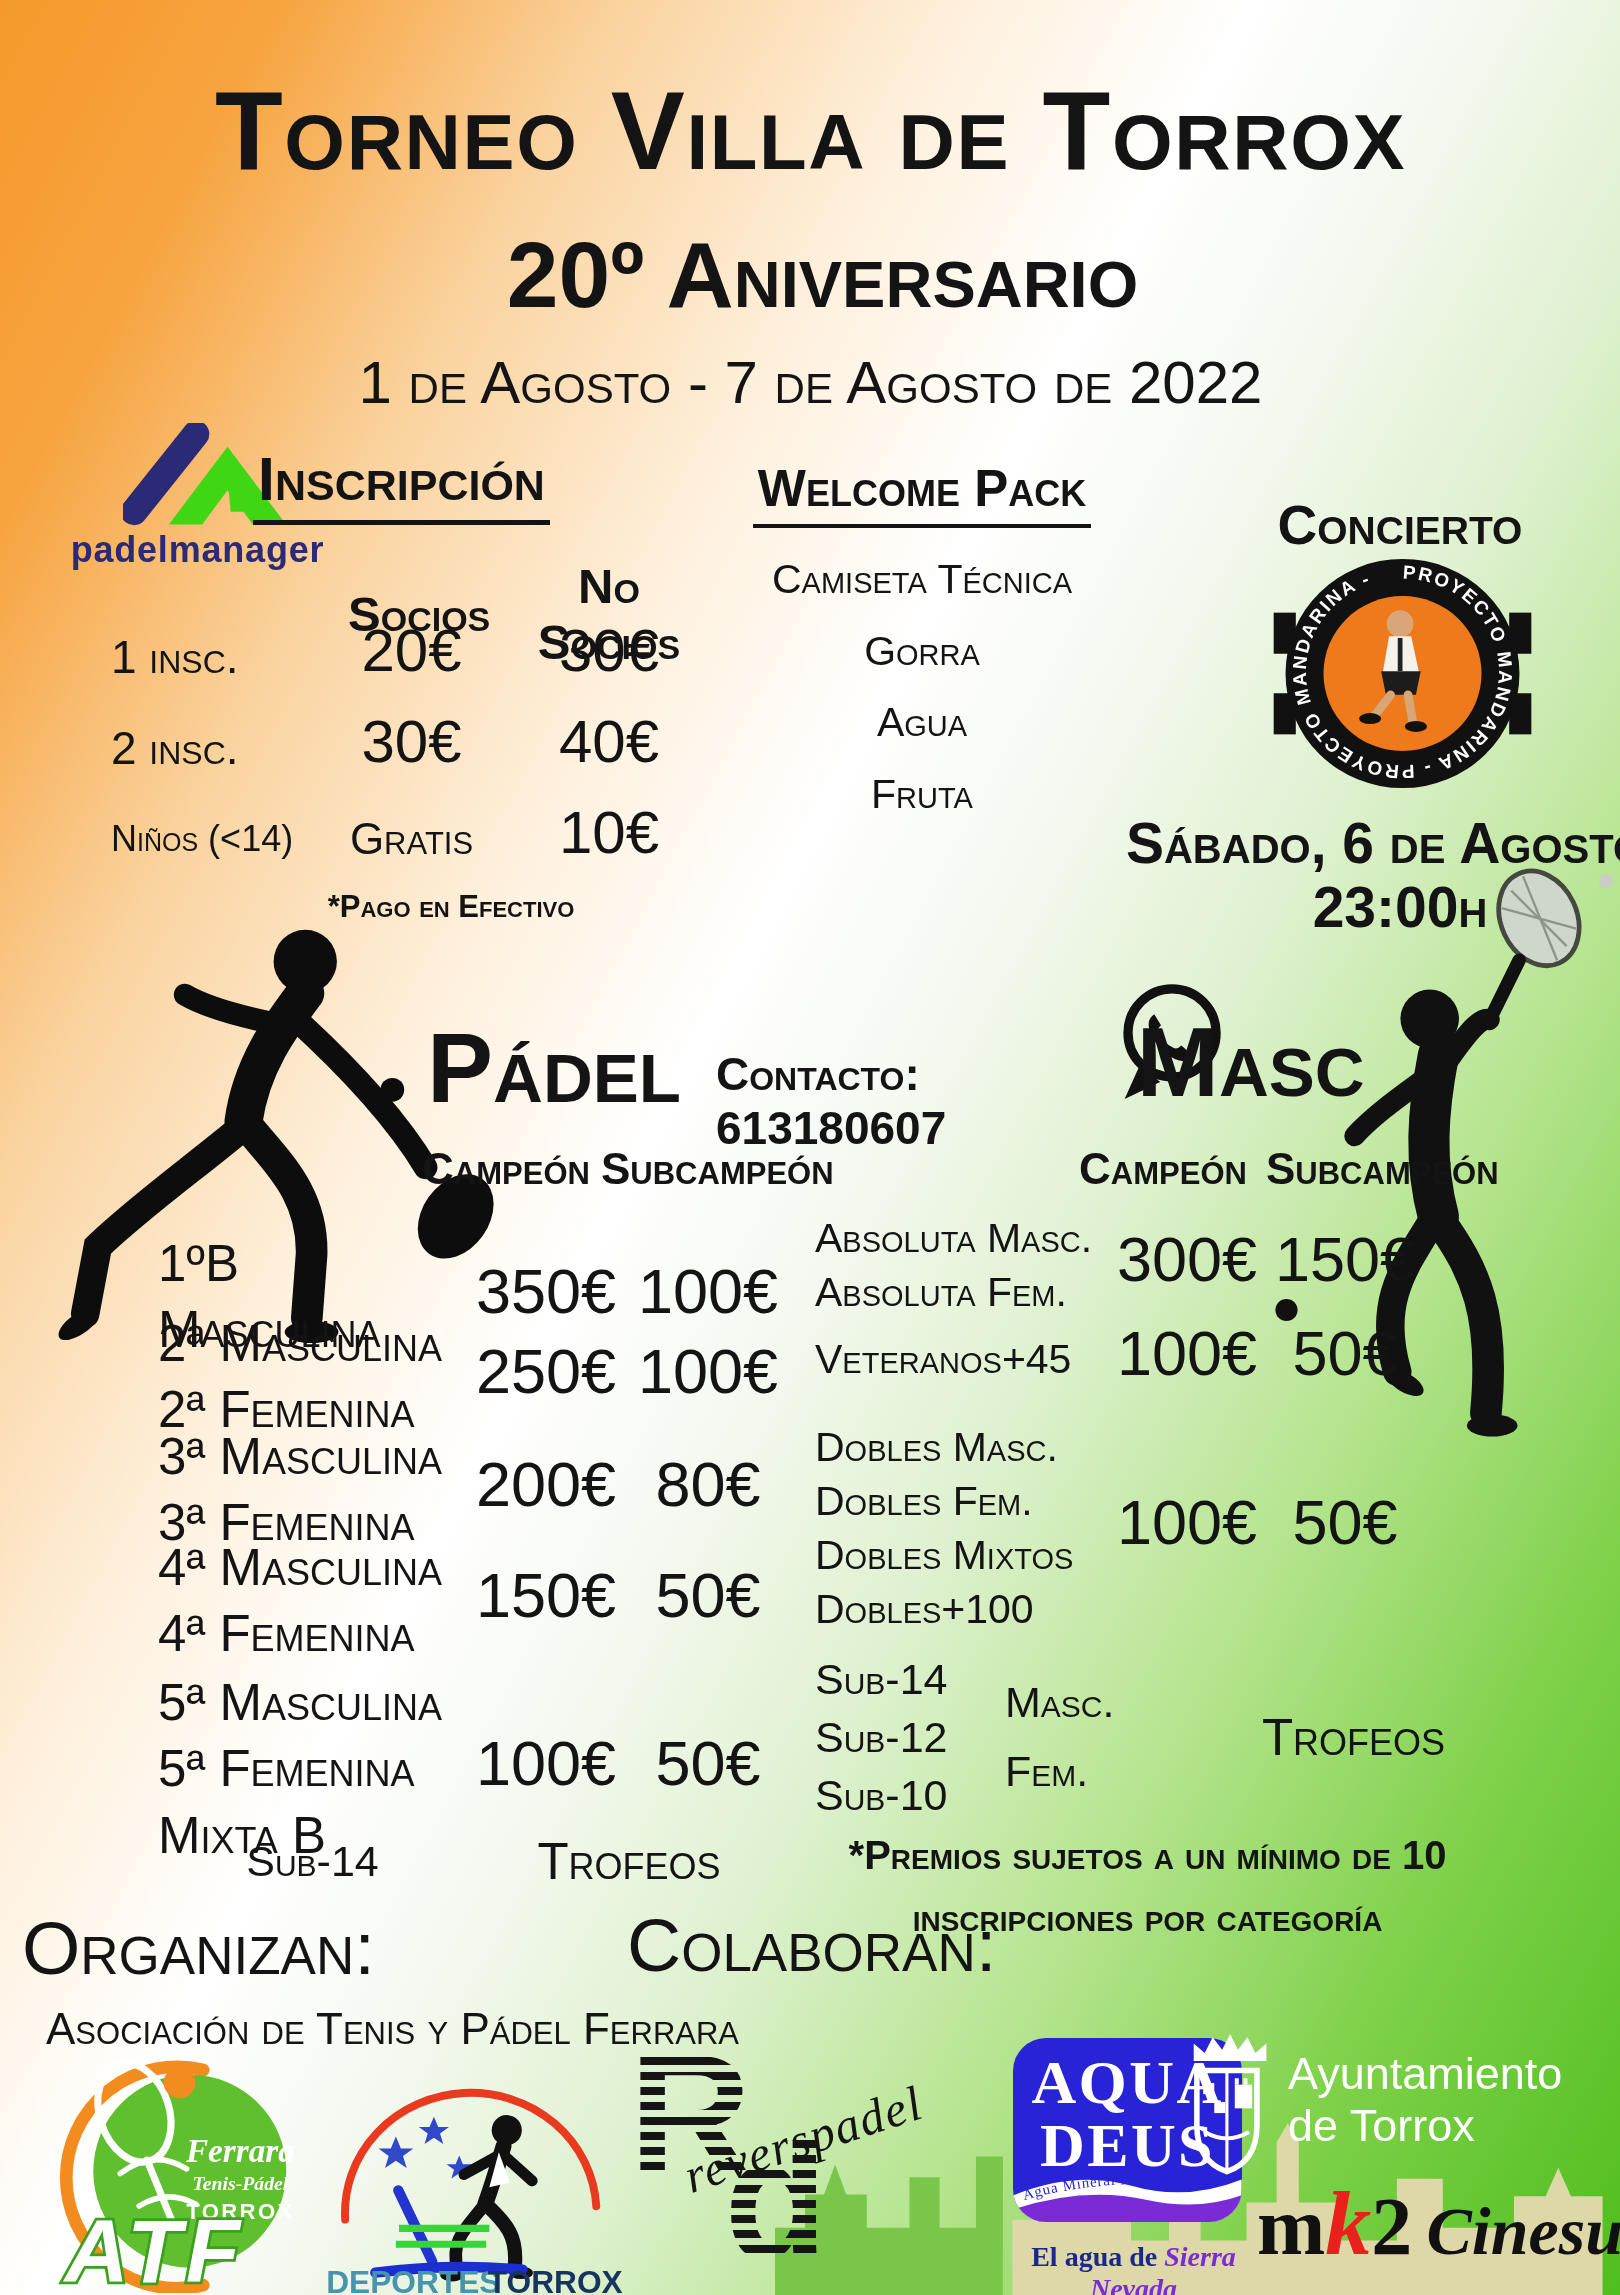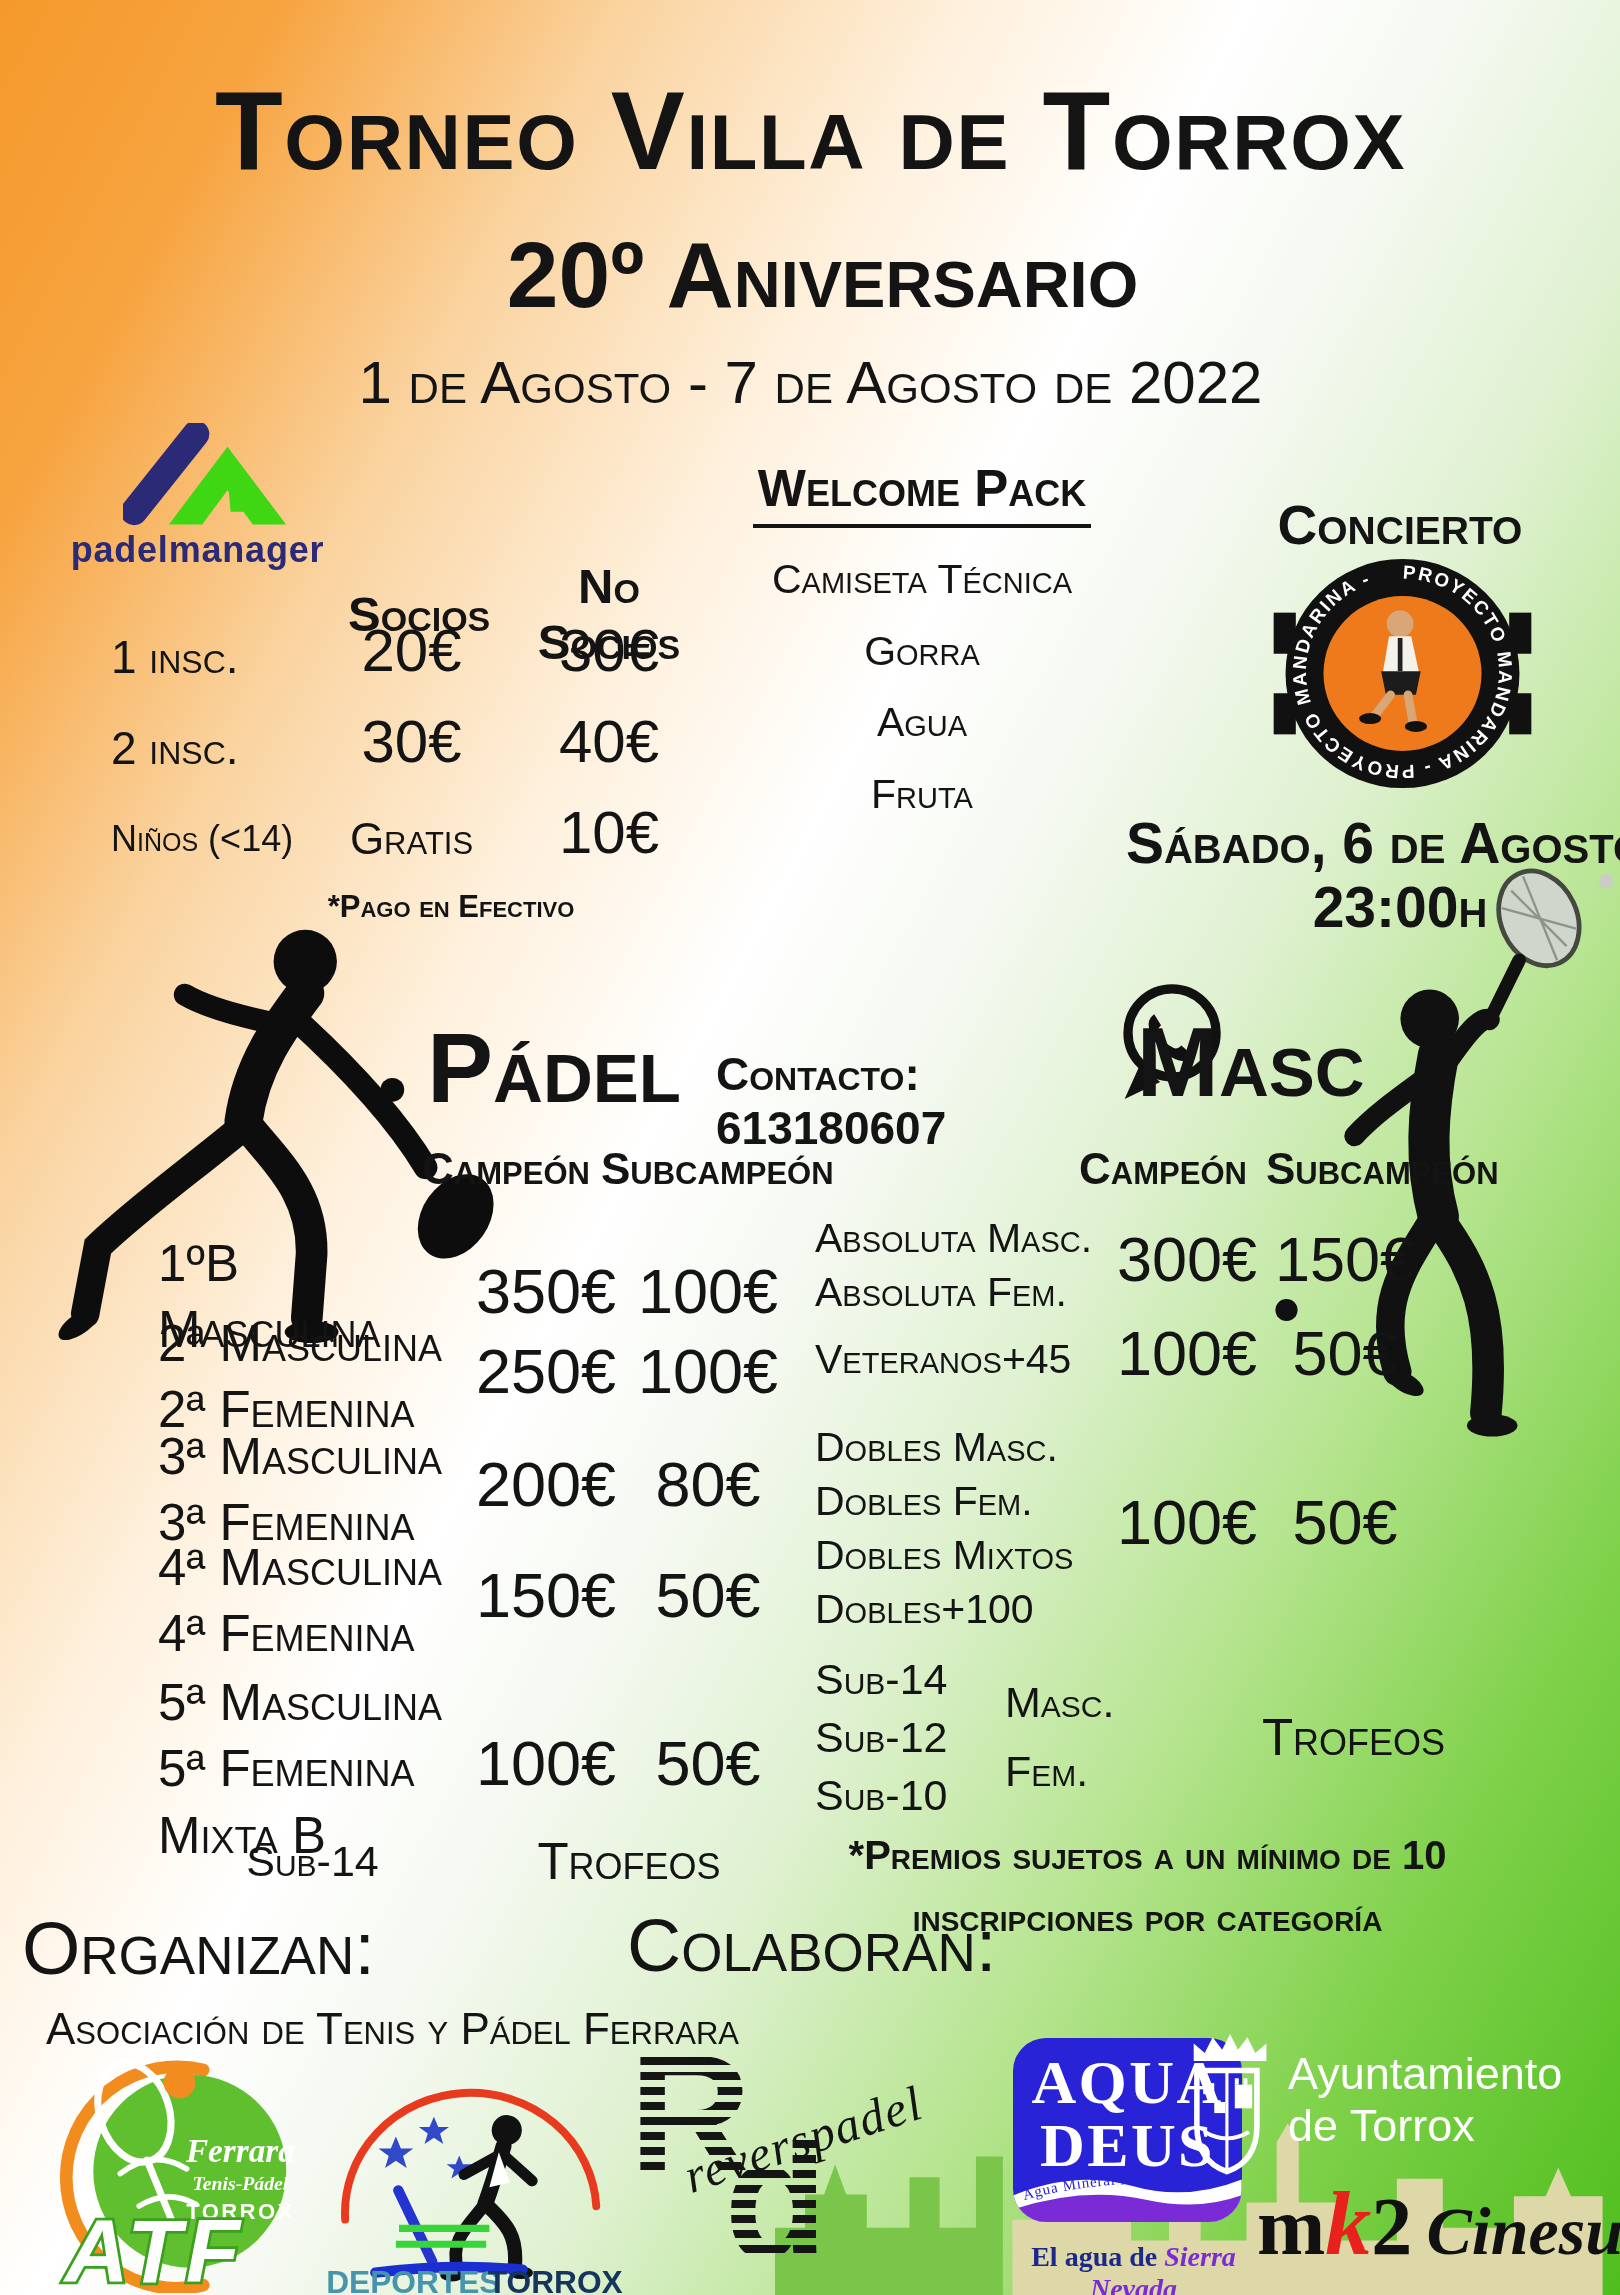--- a/index.html
+++ b/index.html
@@ -75,20 +75,21 @@
   <div class="abs sc ctr subtitle" style="left:0;top:210px;width:1621px;">20º Aniversario</div>
   <div class="abs sc ctr dates" style="left:0;top:336px;width:1621px;">1 de Agosto - 7 de Agosto de 2022</div>
 
   <svg class="abs" style="left:123px;top:423px;" width="190" height="103" viewBox="0 0 240 130">
     <path d="M14,112 L92,14" stroke="#2B2A77" stroke-width="34" stroke-linecap="round" fill="none"></path>
     <path d="M58,128 L132,30 L206,128 h-42 l-32,-43 -32,43 z" fill="#3FD614"></path>
     <path d="M132,68 L166,112 h-30 z" fill="#3FD614"></path>
   </svg>
   <div class="abs ctr pm-text" style="left:55px;top:529px;width:285px;">padelmanager</div>
 
+  <div class="abs sc sec-head" style="left:253px;top:431px;"><span class="h-underline">Inscripción</span></div>
 
   <div class="abs irow" style="left:111px;top:546px;">
     <div class="ilabel"></div>
     <div class="icolA sc ihead">Socios</div>
     <div class="icolB sc ihead">No Socios</div>
   </div>
   <div class="abs irow" style="left:111px;top:616px;">
     <div class="ilabel sc">1 insc.</div>
     <div class="icolA ival">20€</div>
     <div class="icolB ival">30€</div>

